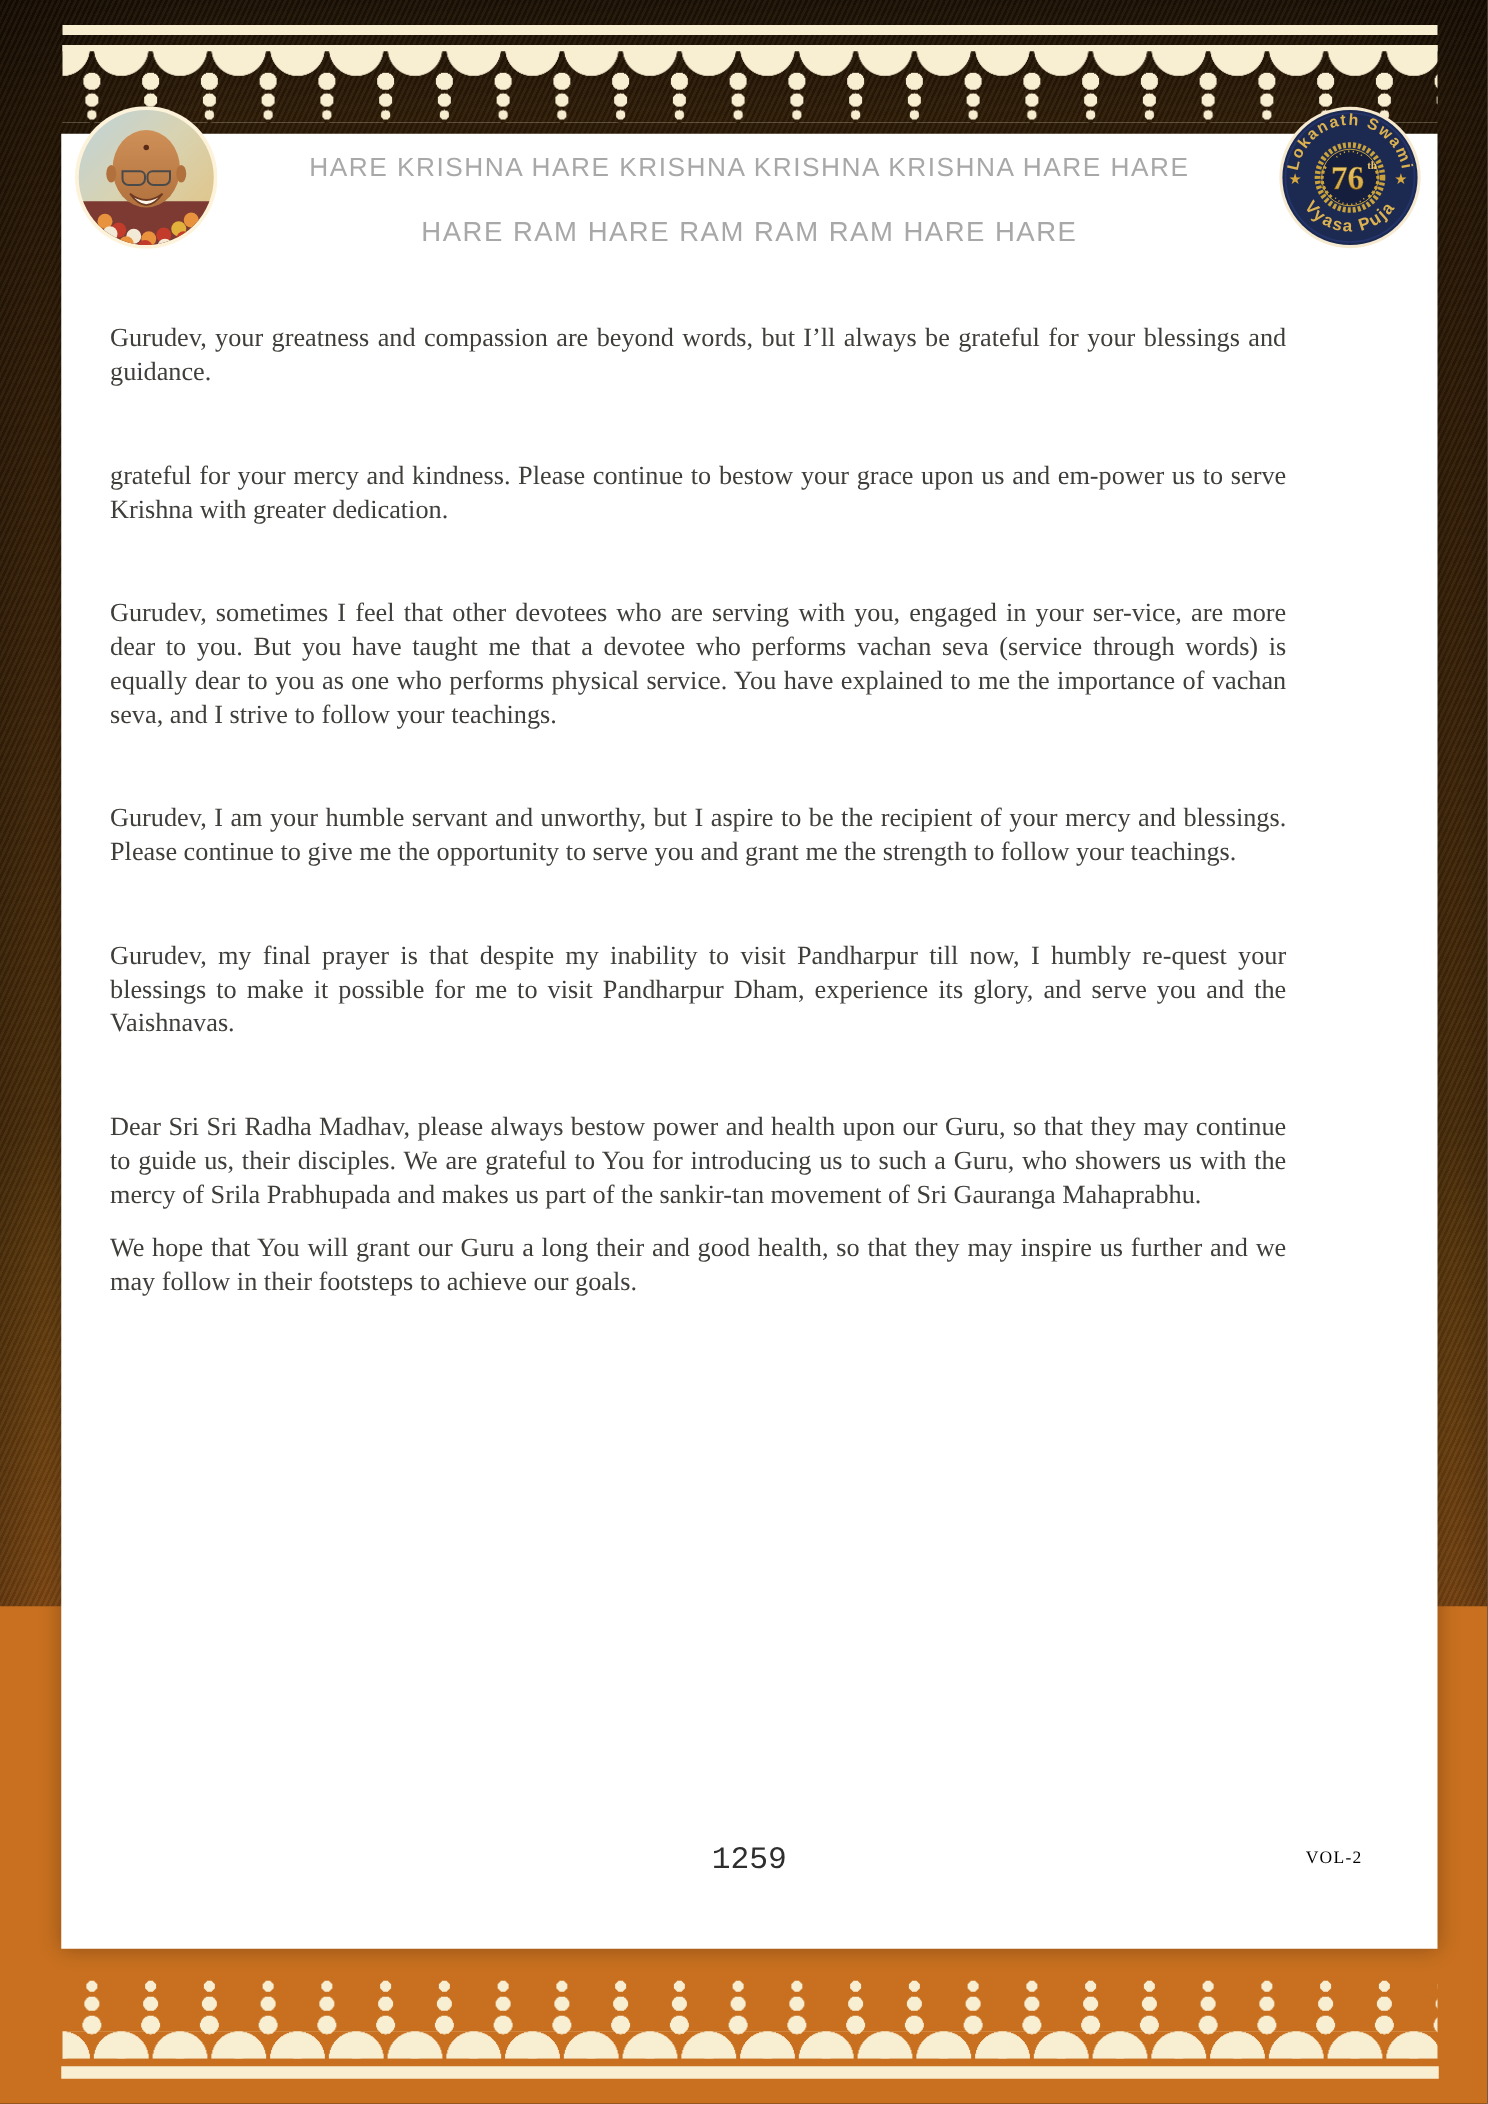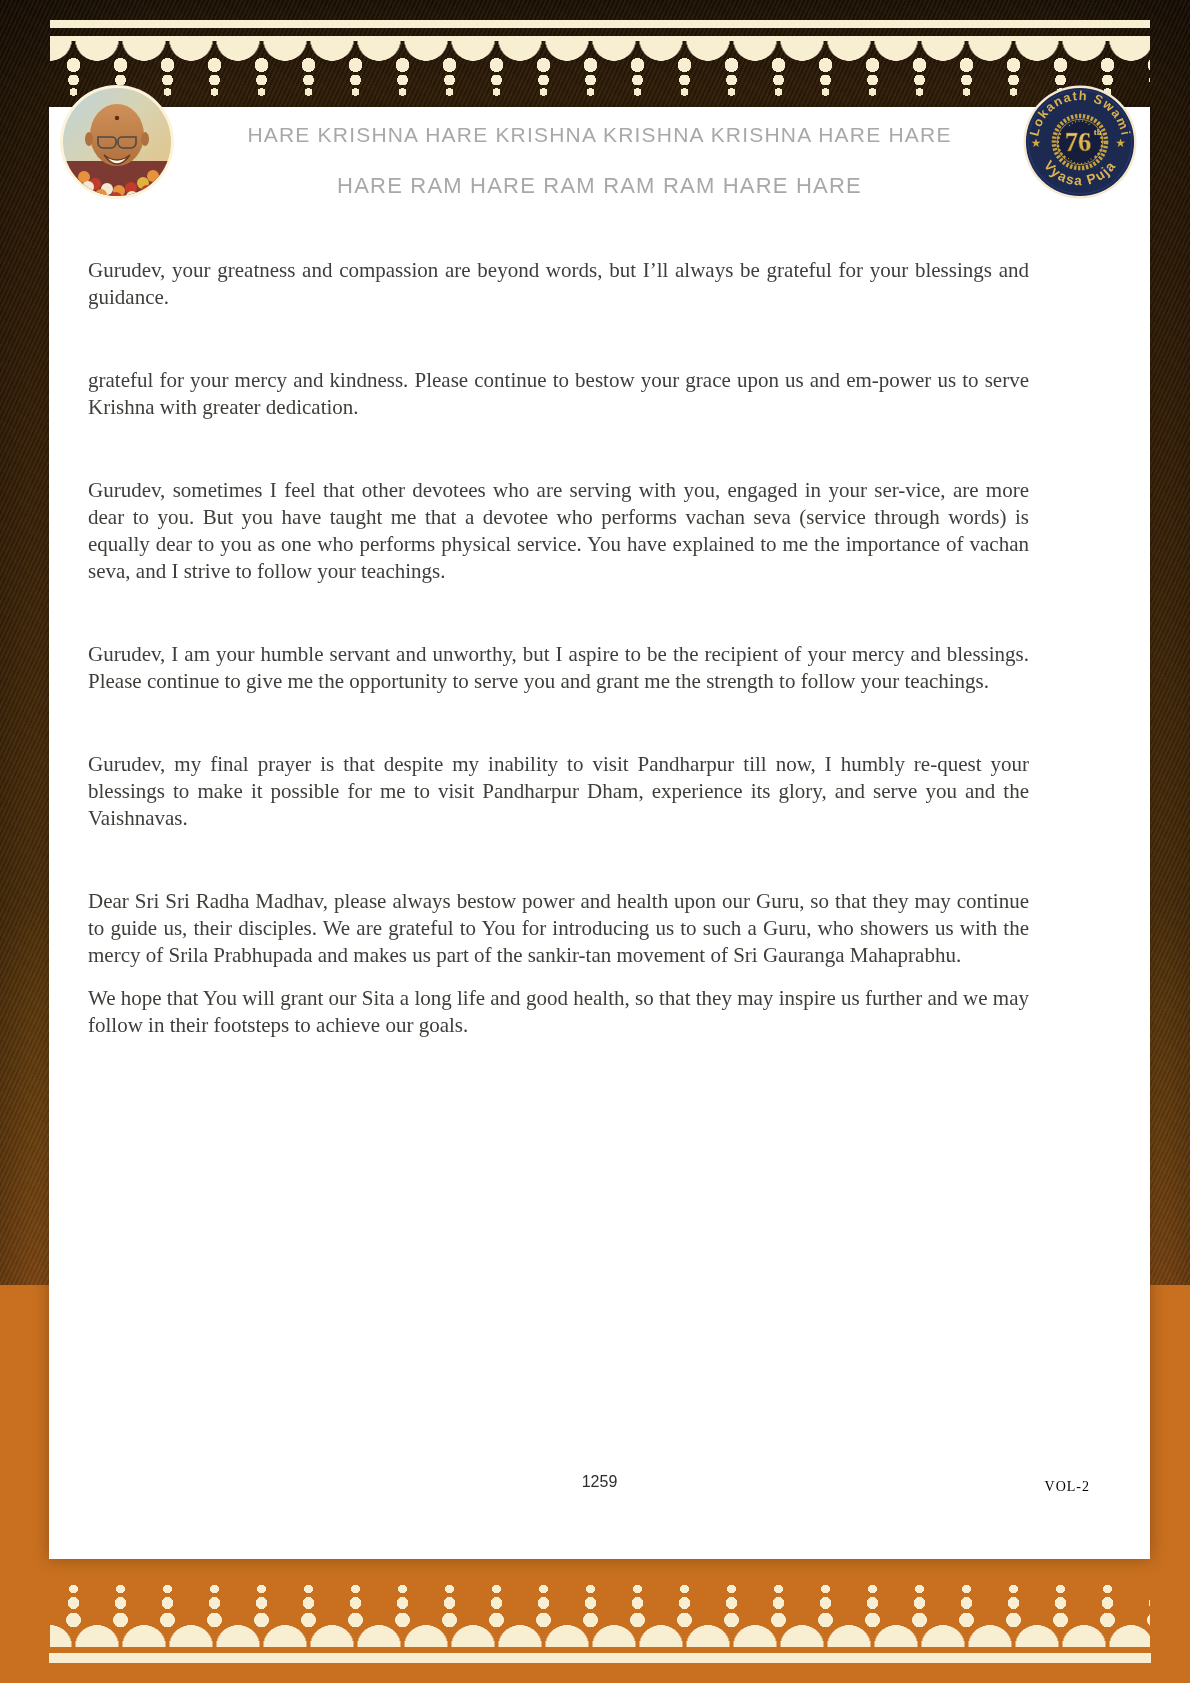--- a/index.html
+++ b/index.html
@@ -41,21 +41,21 @@
   .mantra .m1{font-size:21px; letter-spacing:1.2px;}
   .mantra .m2{font-size:22px; letter-spacing:1.2px; margin-top:26px;}
   .paragraphs{
     position:absolute; left:39px; top:150px; width:941px;
     font-size:21px; line-height:27px; color:#403e3a; text-align:justify;
   }
   .paragraphs p{margin:0 0 56px 0; padding:0;}
   .paragraphs p:nth-of-type(6), .paragraphs p:nth-of-type(7){margin-bottom:16px;}
   .pagenum{
     position:absolute; top:1366px; left:0; right:0; text-align:center;
-    font-family:Liberation Sans, sans-serif; font-size:16px; color:#2e2e2e;
+    font-family:Liberation Mono, monospace; font-size:25px; color:#2e2e2e;
   }
   .vol{
     position:absolute; top:1372px; right:60px;
     font-family:"Liberation Serif","DejaVu Serif",serif; font-size:14px;
     letter-spacing:1px; color:#000000;
   }
   
   .photo{position:absolute; left:60px; top:85px; width:114px; height:114px;}
   
   .badge{position:absolute; left:1022px; top:84px; width:116px; height:116px;}
@@ -92,21 +92,21 @@
     </div>
 
     <div class="paragraphs">
 
     <p>Gurudev, your greatness and compassion are beyond words, but I’ll always be grateful for your blessings and guidance.</p>
         <p>grateful for your mercy and kindness. Please continue to bestow your grace upon us and em-power us to serve Krishna with greater dedication.</p>
         <p>Gurudev, sometimes I feel that other devotees who are serving with you, engaged in your ser-vice, are more dear to you. But you have taught me that a devotee who performs vachan seva (service through words) is equally dear to you as one who performs physical service. You have explained to me the importance of vachan seva, and I strive to follow your teachings.</p>
         <p>Gurudev, I am your humble servant and unworthy, but I aspire to be the recipient of your mercy and blessings. Please continue to give me the opportunity to serve you and grant me the strength to follow your teachings.</p>
         <p>Gurudev, my final prayer is that despite my inability to visit Pandharpur till now, I humbly re-quest your blessings to make it possible for me to visit Pandharpur Dham, experience its glory, and serve you and the Vaishnavas.</p>
         <p>Dear Sri Sri Radha Madhav, please always bestow power and health upon our Guru, so that they may continue to guide us, their disciples. We are grateful to You for introducing us to such a Guru, who showers us with the mercy of Srila Prabhupada and makes us part of the sankir-tan movement of Sri Gauranga Mahaprabhu.</p>
-        <p>We hope that You will grant our Sita a long life and good health, so that they may inspire us further and we may follow in their footsteps to achieve our goals.</p>
+        <p>We hope that You will grant our Guru a long their and good health, so that they may inspire us further and we may follow in their footsteps to achieve our goals.</p>
       </div>
 
     <div class="pagenum">1259</div>
     <div class="vol">VOL-2</div>
   </div>
 
   <div class="photo">
     <svg viewBox="0 0 114 114" width="114" height="114">
       <defs>
         <clipPath id="pc">

